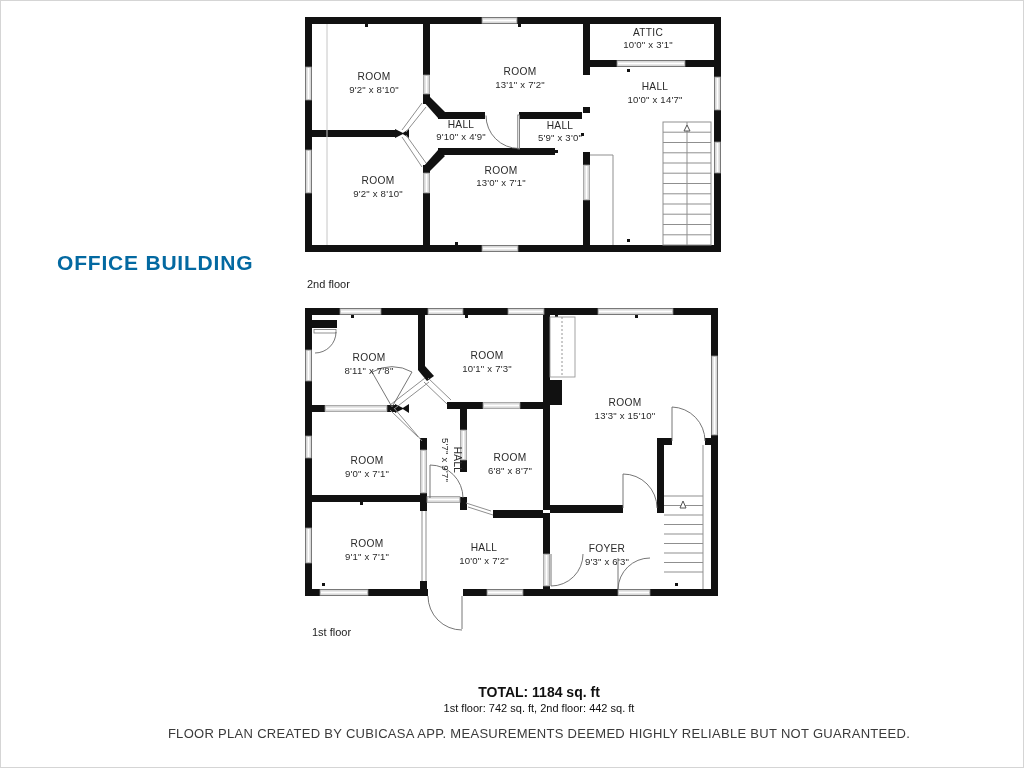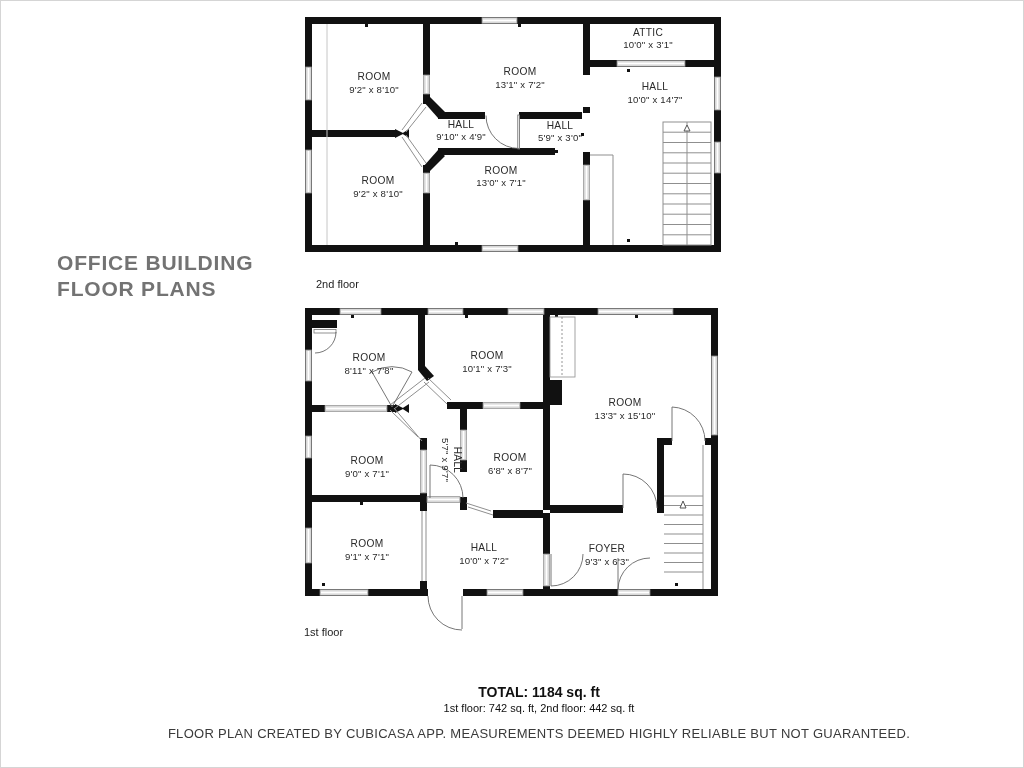--- a/index.html
+++ b/index.html
@@ -1,39 +1,39 @@
 <!DOCTYPE html>
 <html><head>
 <meta charset="utf-8">
 <style>
   html,body{margin:0;padding:0;background:#fff;}
   #page{position:relative;width:1024px;height:768px;background:#ffffff;
         font-family:"Liberation Sans",sans-serif;overflow:hidden;
         outline:1px solid #d5d5d5;outline-offset:-1px;}
   .main-title{position:absolute;left:57px;top:250px;font-size:21px;line-height:26px;
-        font-weight:bold;color:#737373;letter-spacing:0.8px;white-space:pre;}
+        font-weight:bold;color:#0369a1;letter-spacing:0.8px;white-space:pre;}
   .floor-label{position:absolute;font-size:11px;color:#222;}
   .plan{position:absolute;}
   svg text{font-family:"Liberation Sans",sans-serif;fill:#2a2a2a;}
   .rname{font-size:10.2px;letter-spacing:0.3px;}
   .rdims{font-size:9.6px;letter-spacing:0.2px;}
   .summary{position:absolute;left:0;top:685px;width:1024px;text-align:center;color:#101010;padding-left:27px;}
   .summary .l1{font-size:14px;font-weight:bold;line-height:15.5px;}
   .summary .l2,.summary .l3{font-size:11px;line-height:15px;}
   .summary .disc{font-size:13px;letter-spacing:0.3px;color:#3a3a3a;margin-top:10px;}
 </style>
 </head>
 <body>
 
 <div id="page">
 
-  <div class="main-title"><span>OFFICE BUILDING</span><br><span>FLOOR PLANS</span></div>
-
-  <div class="floor-label" style="left:316px;top:278px;">2nd floor</div>
-  <div class="floor-label" style="left:304px;top:626px;">1st floor</div>
+  <div class="main-title"><span>OFFICE BUILDING</span><br></div>
+
+  <div class="floor-label" style="left:307px;top:278px;">2nd floor</div>
+  <div class="floor-label" style="left:312px;top:626px;">1st floor</div>
 
   <svg class="plan" style="left:305px;top:17px;" width="416" height="235" viewBox="0 0 416 235">
 
     <g fill="#111" stroke="none">
       <rect x="0" y="0" width="416" height="7"></rect>
       <rect x="0" y="228" width="416" height="7"></rect>
       <rect x="0" y="0" width="7" height="235"></rect>
       <rect x="409" y="0" width="7" height="235"></rect>
 
       <rect x="7" y="113" width="83" height="7"></rect>

